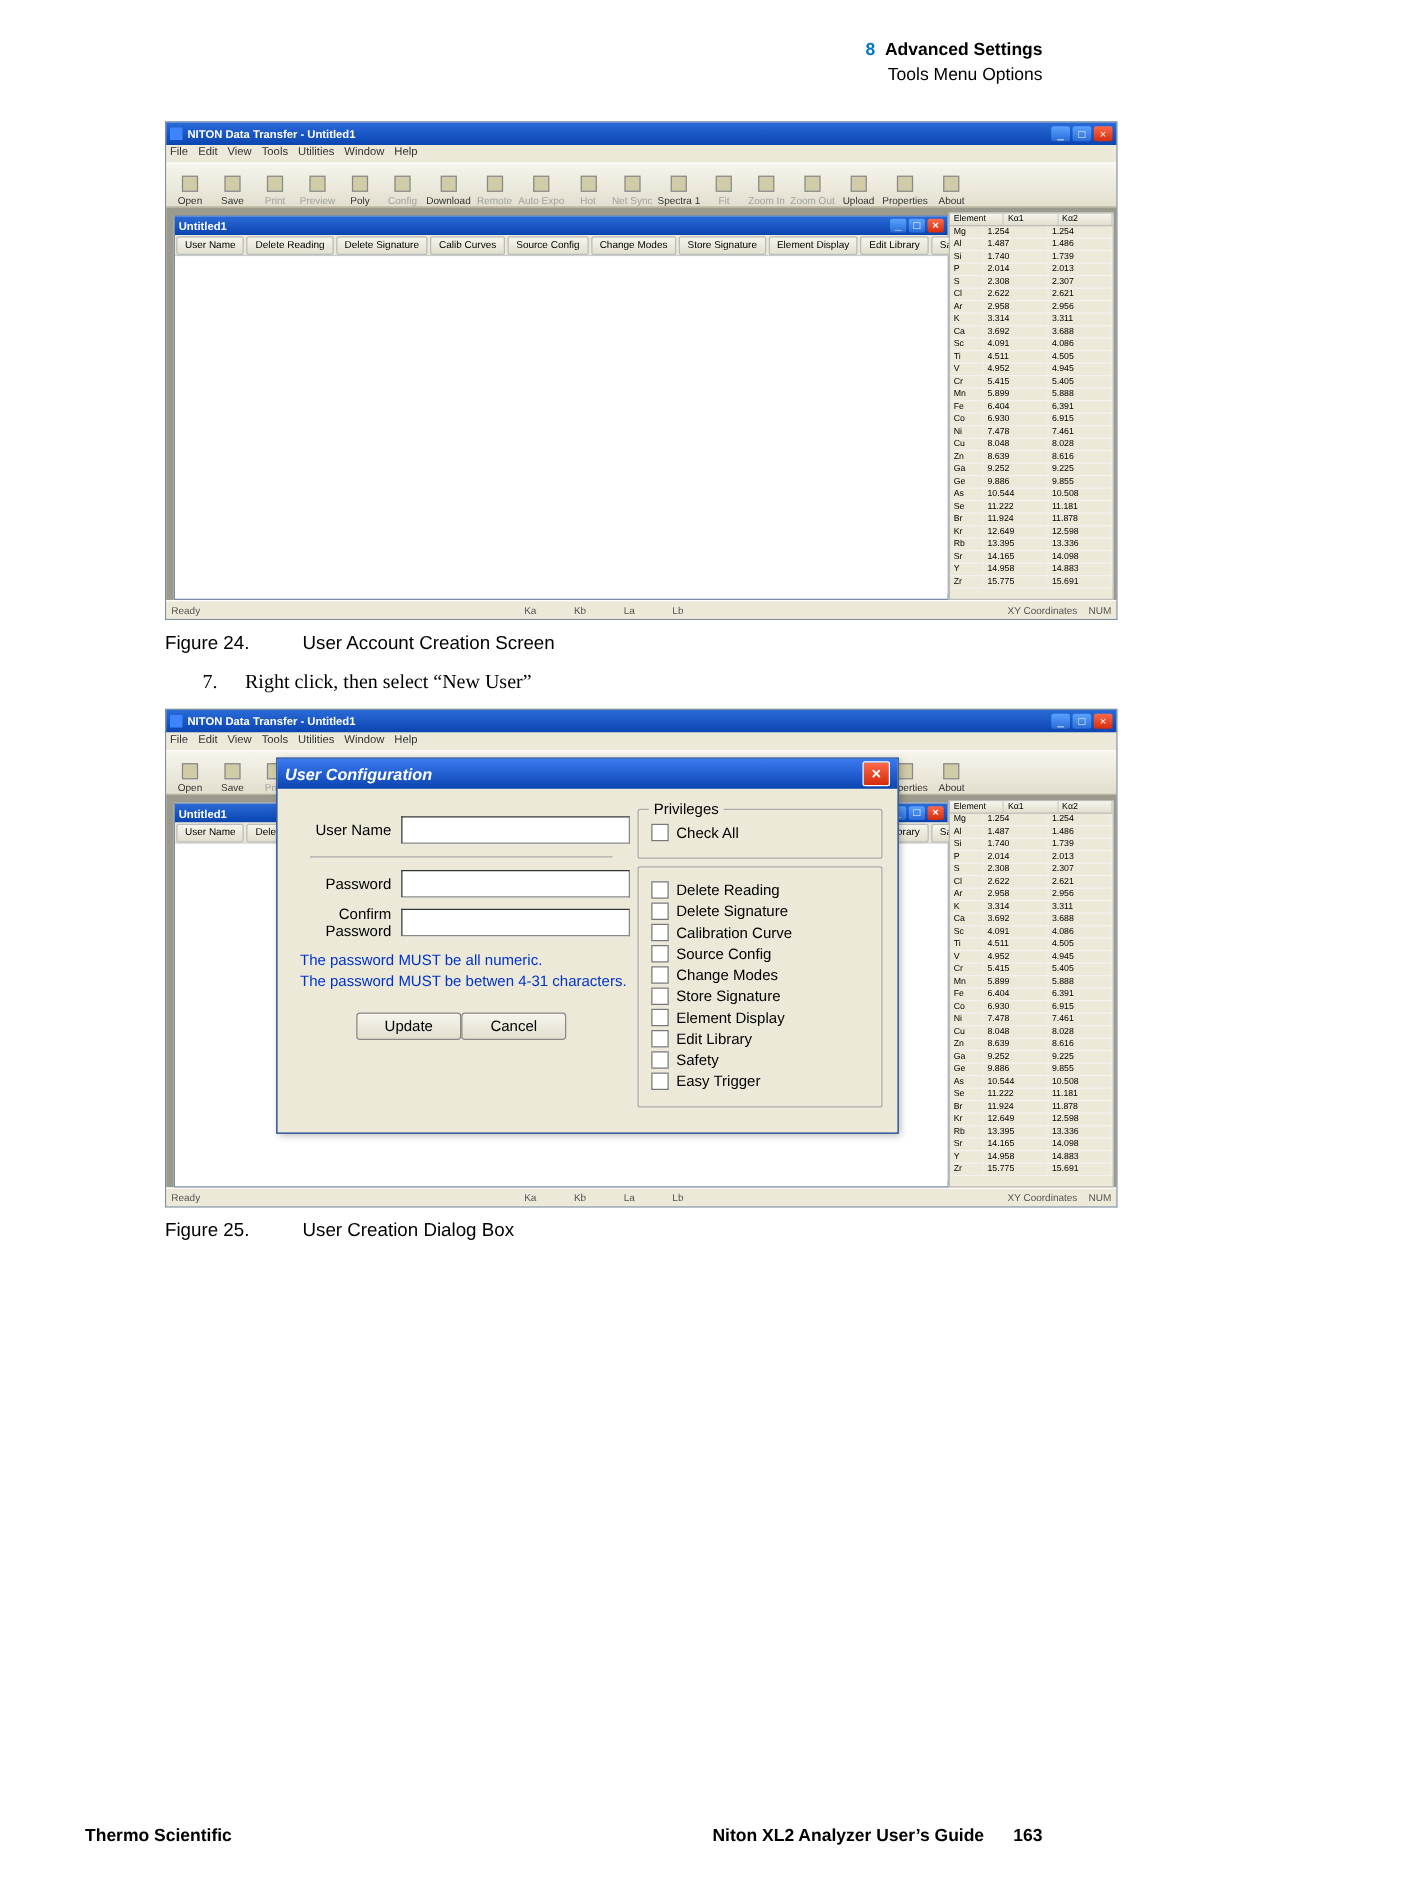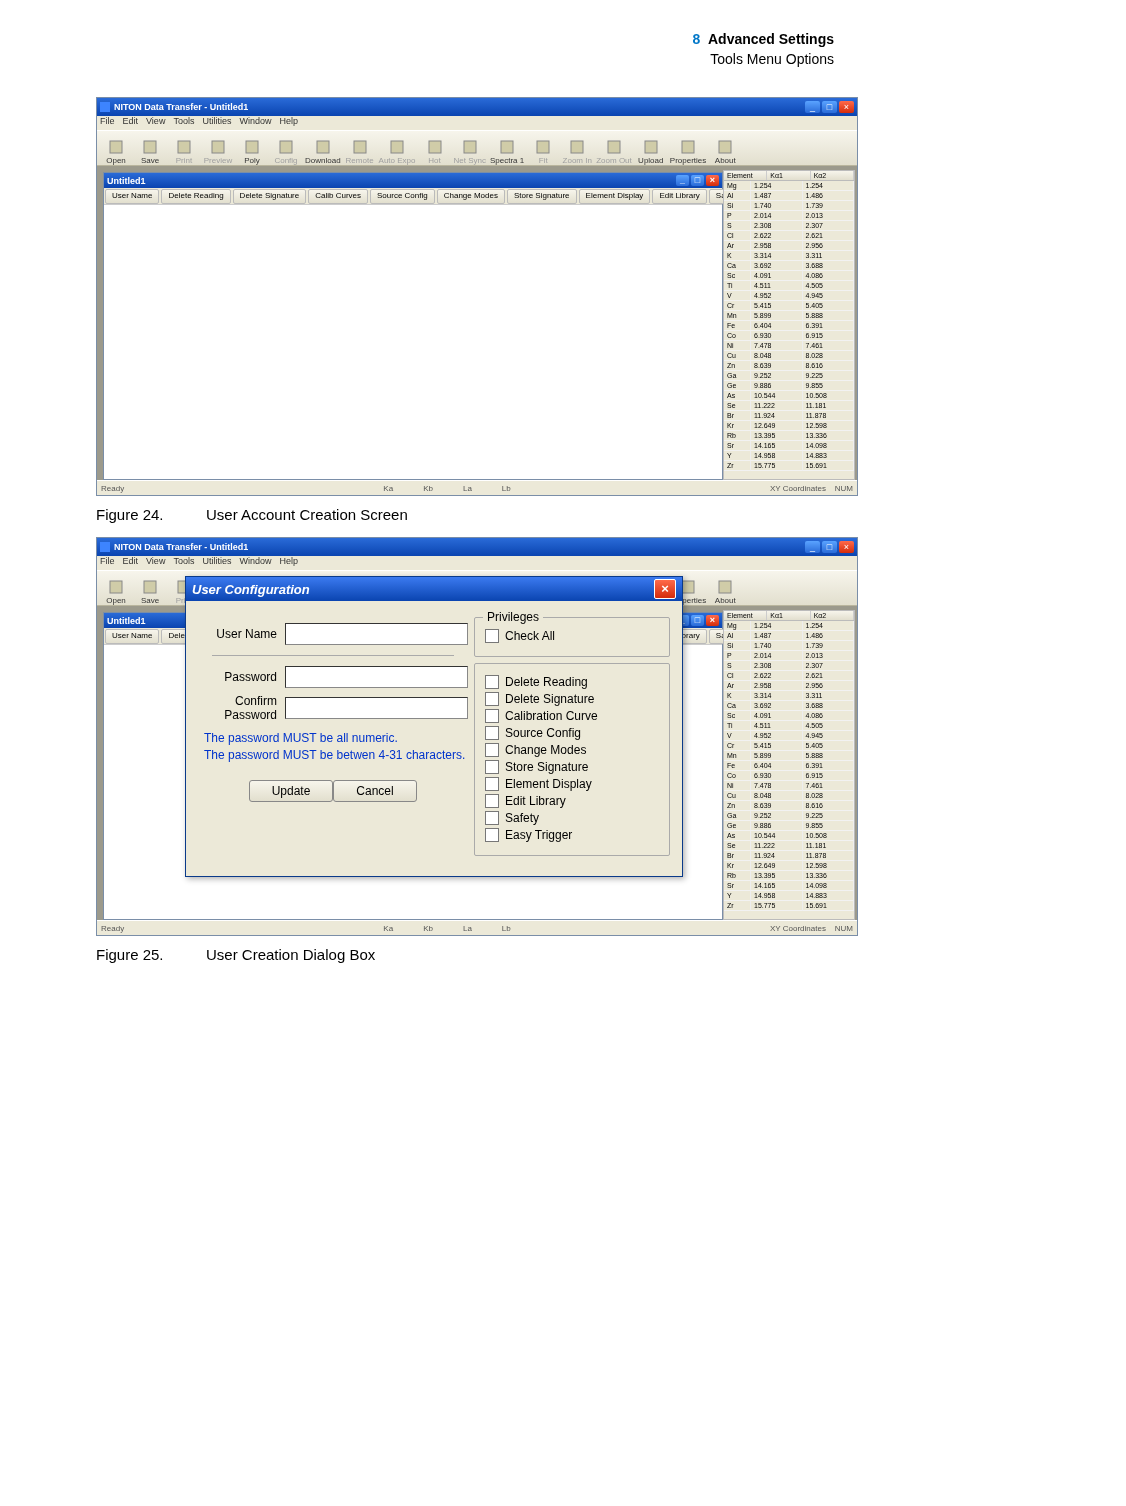--- a/index.html
+++ b/index.html
@@ -1,16 +1,16 @@
 <!DOCTYPE html>
 <html><head>
 <meta charset="utf-8">
 <style>
 html,body{margin:0;padding:0;font-family:Arial,Helvetica,sans-serif;background:#fff;color:#000}
-.page{width:902px;height:1506px;position:relative;box-sizing:border-box;padding:30px 68px 0 48px}
+.page{width:902px;height:1506px;position:relative;box-sizing:border-box;padding:30px 68px 0 84px}
 .hdr{text-align:right;font-size:14px;line-height:1.4;margin-bottom:28px}
 .hdr .chap{font-weight:bold;color:#000}
 .hdr .chap .num{color:#0077c8;font-weight:bold}
 .hdr .sec{font-weight:normal}
 .fig{margin:0 0 8px 48px}
 .appwin{width:762px;border:1px solid #7a8ea8;position:relative;background:#ece9d8;box-sizing:border-box}
 .titlebar{height:18px;background:linear-gradient(#2a6bd8,#0a44b0);display:flex;align-items:center;justify-content:space-between;padding:0 3px;color:#fff;font-size:9px}
 .titlebar .ticon{width:10px;height:10px;background:#3d84ff;margin-right:4px;display:inline-block}
 .titlebar .ttext{flex:1;display:flex;align-items:center;font-weight:bold}
 .winbtns span{display:inline-block;width:15px;height:12px;background:linear-gradient(#5aa3ff,#2a6bd8);margin-left:2px;font-size:9px;line-height:12px;text-align:center;color:#fff;border-radius:2px}
@@ -386,20 +386,21 @@
             <span>La</span>
             <span>Lb</span>
           </span>
       <span><span>XY Coordinates</span>&nbsp;&nbsp;&nbsp;&nbsp;<span>NUM</span></span>
     </div>
   </div>
 </div>
 
 <div class="figcap"><span class="lbl">Figure 24.</span><span>User Account Creation Screen</span></div>
 
+<div class="step"><span class="num">7.</span><span>Right click, then select “New User”</span></div>
 
 <div class="fig">
   <div class="appwin" style="position:relative">
     <div class="titlebar">
       <div class="ttext">
             <span class="ticon"></span>
             <span>NITON Data Transfer - Untitled1</span>
           </div>
       <div class="winbtns"><span>_</span><span>□</span><span class="cl">×</span></div>
     </div>
@@ -794,14 +795,18 @@
             <span>La</span>
             <span>Lb</span>
           </span>
       <span><span>XY Coordinates</span>&nbsp;&nbsp;&nbsp;&nbsp;<span>NUM</span></span>
     </div>
   </div>
 </div>
 
 <div class="figcap"><span class="lbl">Figure 25.</span><span>User Creation Dialog Box</span></div>
 
-
+<div class="ftr">
+  <span>Thermo Scientific</span>
+  <span><span>Niton XL2 Analyzer User’s Guide</span>&nbsp;&nbsp;&nbsp;&nbsp;&nbsp;&nbsp;<span>163</span></span>
 </div>
 
+</div>
+
 </body></html>

